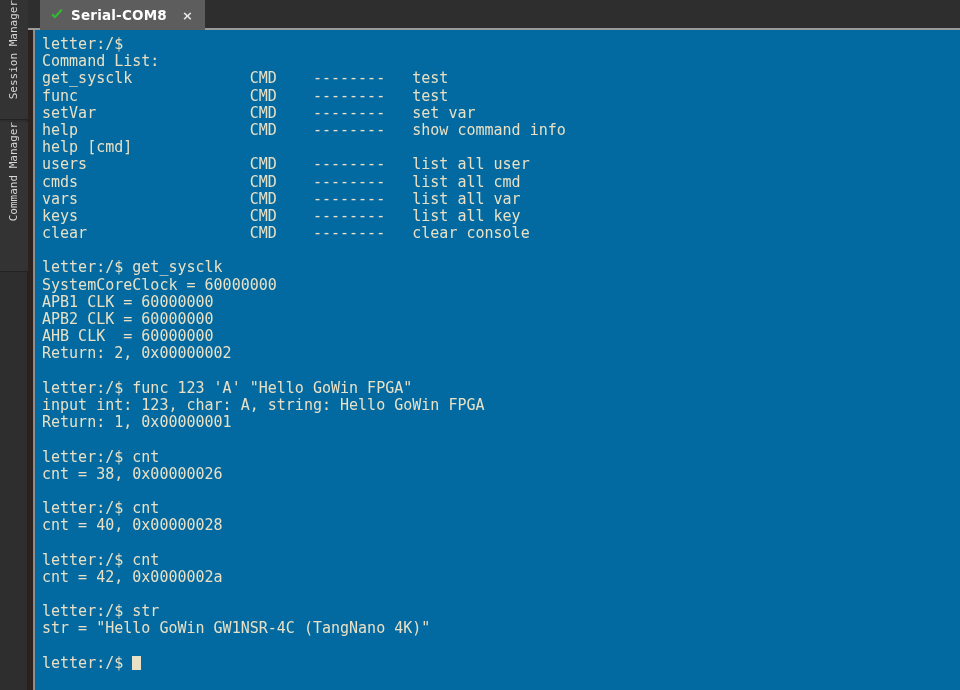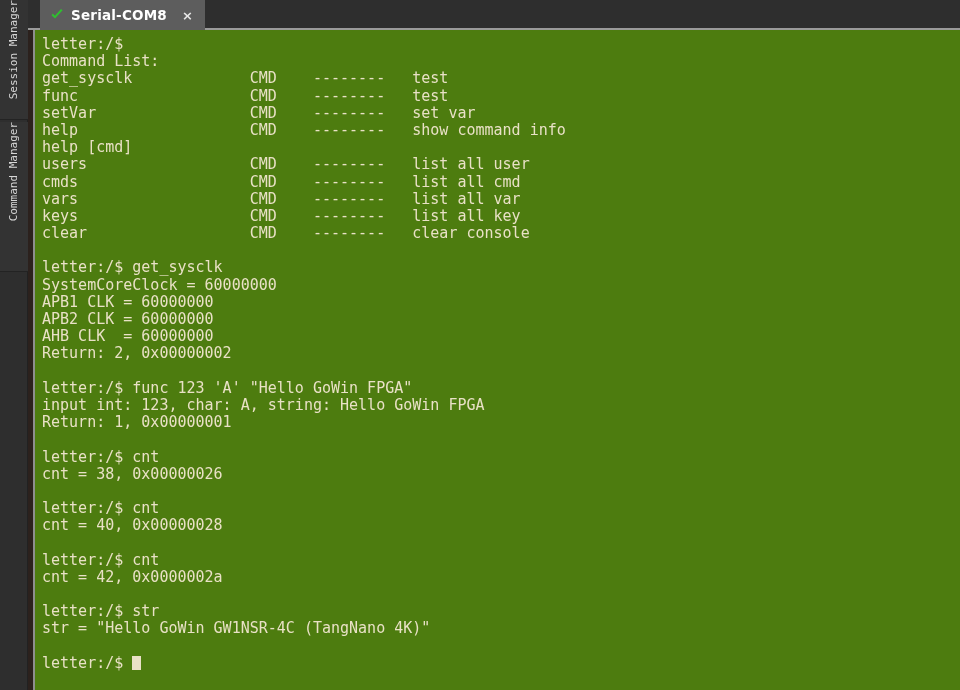--- a/index.html
+++ b/index.html
@@ -126,21 +126,21 @@
     position: absolute;
     bottom: 0;
     height: 2px;
     background: #5d5d5d;
   }
 
   
   .terminal-wrap {
     flex: 1 1 auto;
     position: relative;
-    background: #4d7c0f;
+    background: #0369a1;
     overflow: hidden;
     display: flex;
     flex-direction: row;
   }
   .term-gutter {
     flex: 0 0 7px;
     background: #2b211d;
     position: relative;
   }
   .term-gutter::after {

